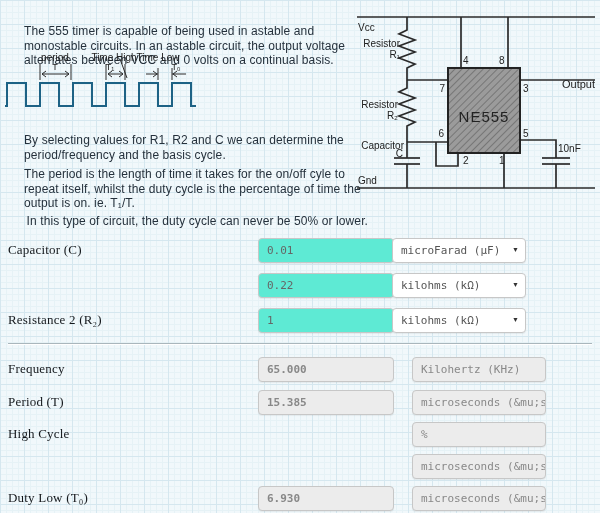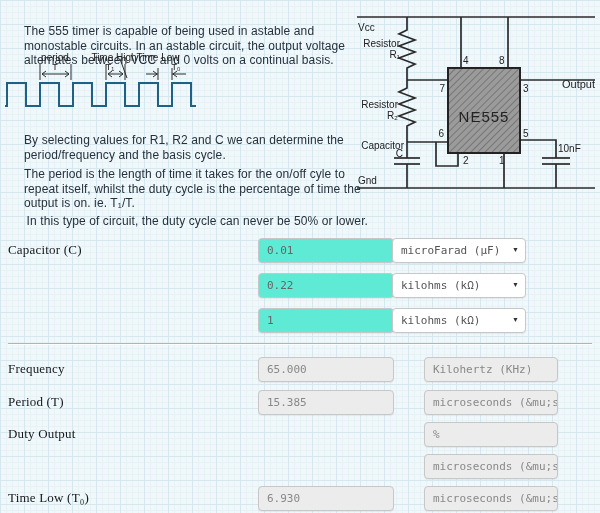--- a/index.html
+++ b/index.html
@@ -34,37 +34,37 @@
     font-family:Liberation Serif, serif;letter-spacing:0.2px;
   }
   .val{
     position:absolute;left:258px;top:0;width:136px;height:25px;
     box-sizing:border-box;border:1px solid #c7c7c7;border-radius:4px;
     background:#5eead4;padding:0 8px;
     font-family:"DejaVu Sans Mono","Liberation Mono",monospace;
     font-size:11px;color:#666;outline:none;
     box-shadow:0 1px 1px rgba(0,0,0,0.06);
   }
-  .val.ro{background:#ececec;color:#888;}
+  .val.ro{background:#ececec;color:#888;font-weight:bold;}
   .selwrap{position:absolute;left:392px;top:0;width:134px;height:41px;}
   .sel{
     appearance:none;-webkit-appearance:none;-moz-appearance:none;
     width:134px;height:25px;box-sizing:border-box;
     border:1px solid #c7c7c7;border-radius:4px;background:#ffffff;
     padding:0 18px 0 8px;
     font-family:"DejaVu Sans Mono","Liberation Mono",monospace;
     font-size:11px;color:#555;outline:none;
     box-shadow:0 1px 1px rgba(0,0,0,0.06);
   }
   .arrow{
     position:absolute;right:7px;top:8px;font-size:7px;color:#333;
     pointer-events:none;line-height:1;
   }
   .unitbox{
-    position:absolute;left:424px;top:0;width:134px;height:25px;
+    position:absolute;left:412px;top:0;width:134px;height:25px;
     box-sizing:border-box;border:1px solid #c7c7c7;border-radius:4px;
     background:#ececec;padding:0 8px;line-height:23px;
     font-family:"DejaVu Sans Mono","Liberation Mono",monospace;
     font-size:11px;color:#888;overflow:hidden;white-space:nowrap;
     box-shadow:0 1px 1px rgba(0,0,0,0.06);
   }
 </style>
 </head>
 <body>
 
@@ -192,20 +192,21 @@
   <input class="val" type="text" value="0.22" style="">
   <div class="selwrap">
     <select class="sel">
       <option>kilohms (kΩ)</option>
     </select>
     <span class="arrow">▼</span>
   </div>
 </div>
 
 <div class="row" style="top:308px">
+  <label class="lbl">Resistance 2 (R₂)</label>
   <input class="val" type="text" value="1" style="">
   <div class="selwrap">
     <select class="sel">
       <option>kilohms (kΩ)</option>
     </select>
     <span class="arrow">▼</span>
   </div>
 </div>
 
 <div class="divider"></div>
@@ -216,25 +217,25 @@
   <div class="unitbox">Kilohertz (KHz)</div>
 </div>
 
 <div class="row" style="top:390px">
   <label class="lbl">Period (T)</label>
   <input class="val ro" type="text" readonly="" value="15.385" style="">
   <div class="unitbox">microseconds (&amp;mu;s)</div>
 </div>
 
 <div class="row" style="top:422px">
-  <label class="lbl">Duty Output</label>
+  <label class="lbl">High Cycle</label>
   <div class="unitbox">%</div>
 </div>
 
 <div class="row" style="top:454px">
   <div class="unitbox">microseconds (&amp;mu;s)</div>
 </div>
 
 <div class="row" style="top:486px">
-  <label class="lbl">Time Low (T₀)</label>
+  <label class="lbl">Duty Low (T₀)</label>
   <input class="val ro" type="text" readonly="" value="6.930" style="">
   <div class="unitbox">microseconds (&amp;mu;s)</div>
 </div>
 
 </body></html>

